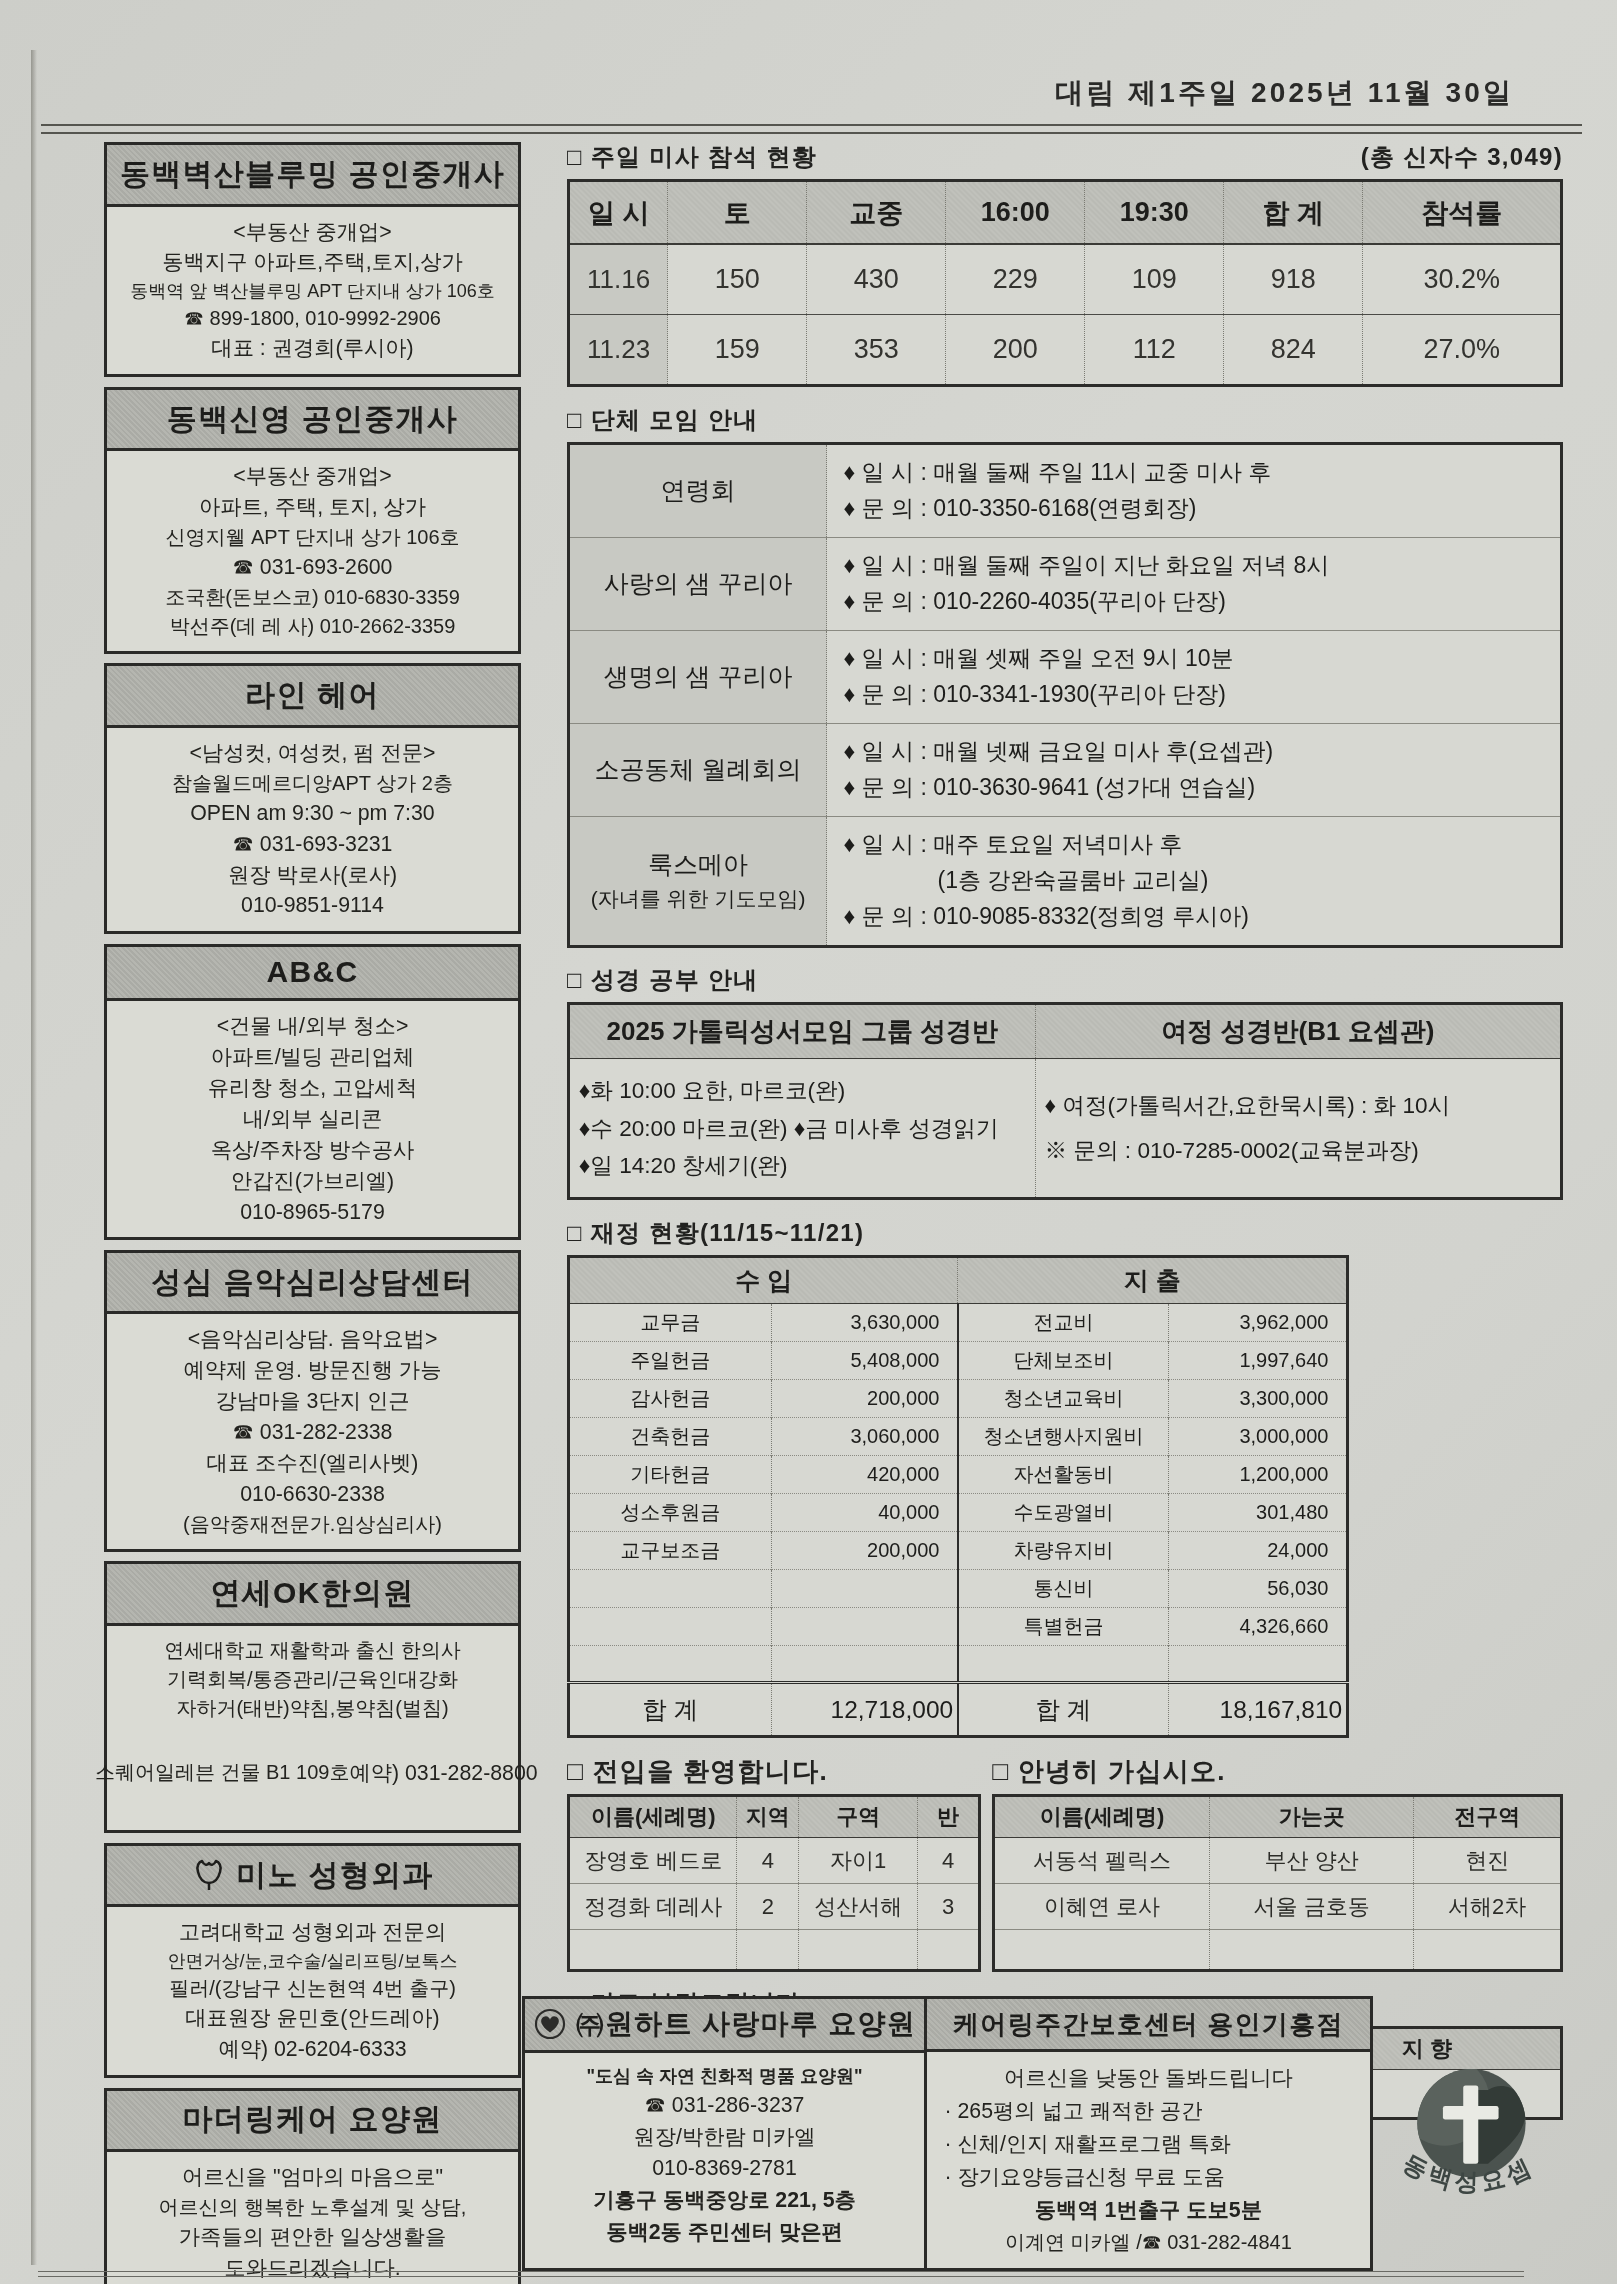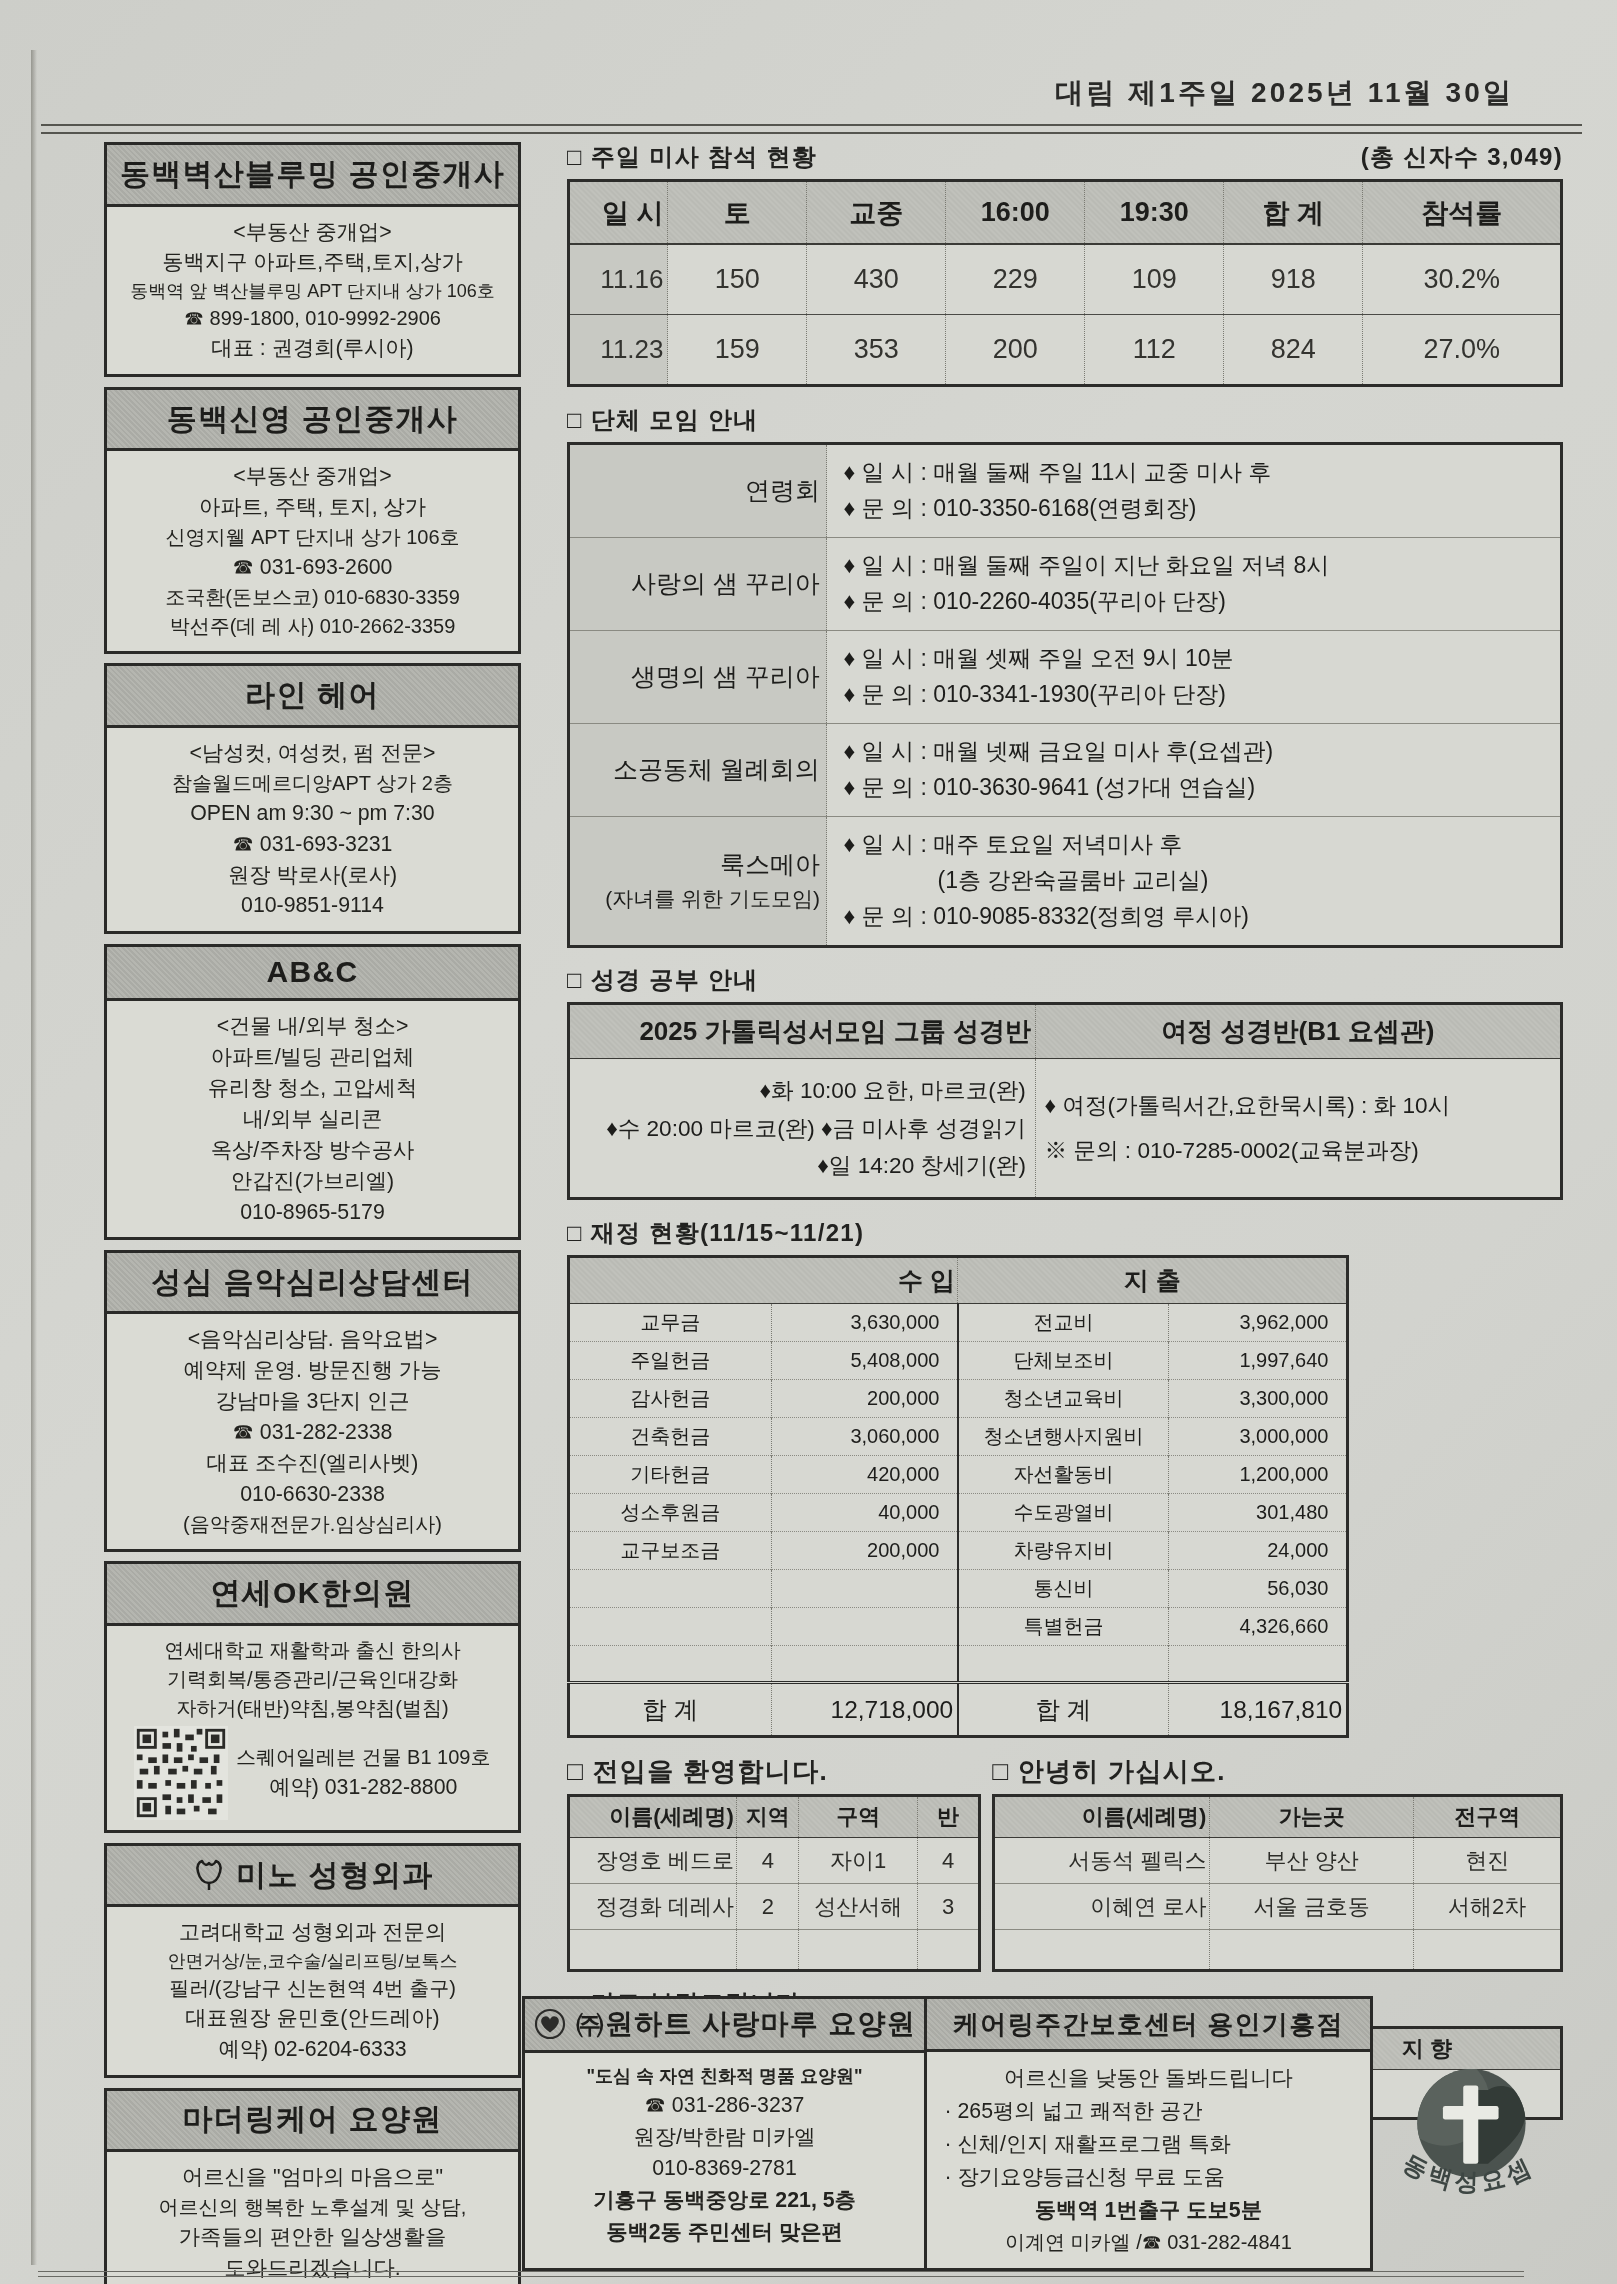--- a/index.html
+++ b/index.html
@@ -22,34 +22,34 @@
   .ad-header{
     background:#b5b6b0;
     background-image:repeating-linear-gradient(45deg,rgba(40,40,38,.08) 0 1.9px,rgba(0,0,0,0) 1.9px 3.8px);
     border-bottom:3.1px solid #2a2a28;text-align:center;font-weight:bold;font-size:30px;
     padding:8.8px 3.8px;letter-spacing:1.3px;display:flex;align-items:center;justify-content:center;gap:8.8px;
   }
   .ad-body{padding:10px 6.3px;text-align:center;font-size:21.3px;line-height:1.45;color:#23231f;}
   .ad-line{white-space:nowrap;}
   .s1{font-size:20px;} .s2{font-size:18px;}
   .qr-row{display:flex;align-items:center;justify-content:center;gap:7.5px;margin-top:3.8px;}
-  .qr-row .qr-lines{display:flex;flex-direction:column;}
+  .qr-row .qr-lines{display:flex;}
 
   
   .main{position:absolute;left:567px;top:141px;width:996px;}
   .sect-title{font-size:24px;font-weight:bold;letter-spacing:1.3px;color:#222220;}
   .title-row{display:flex;justify-content:space-between;align-items:flex-end;margin-bottom:6.3px;}
 
   table{border-collapse:collapse;}
   .tbl{width:100%;border:3.8px solid #2c2c2a;background:#d7d8d2;}
   .tbl th{background:#c1c2bc;
     background-image:repeating-linear-gradient(45deg,rgba(40,40,38,.05) 0 1.9px,rgba(0,0,0,0) 1.9px 3.8px);
     font-weight:bold;}
   .tbl th,.tbl td{border-left:1.3px dotted #7b7b73;text-align:center;}
-  .tbl th:first-child,.tbl td:first-child{border-left:none;text-align:right;}
+  .tbl th:first-child,.tbl td:first-child{border-left:none;}
 
   
   .attendance{margin-bottom:16.3px;}
   .attendance th{font-size:27px;padding:12.5px 3.8px;border-bottom:2.5px solid #3a3a36;}
   .attendance td{font-size:27px;padding:19px 3.8px;color:#33332f;}
   .attendance tbody tr + tr td{border-top:1.9px solid #4a4a46;}
   .attendance td.c0{background:#c8c9c3;font-size:26px;}
 
   
   .groups{margin-bottom:16.3px;border-radius:6px;}

